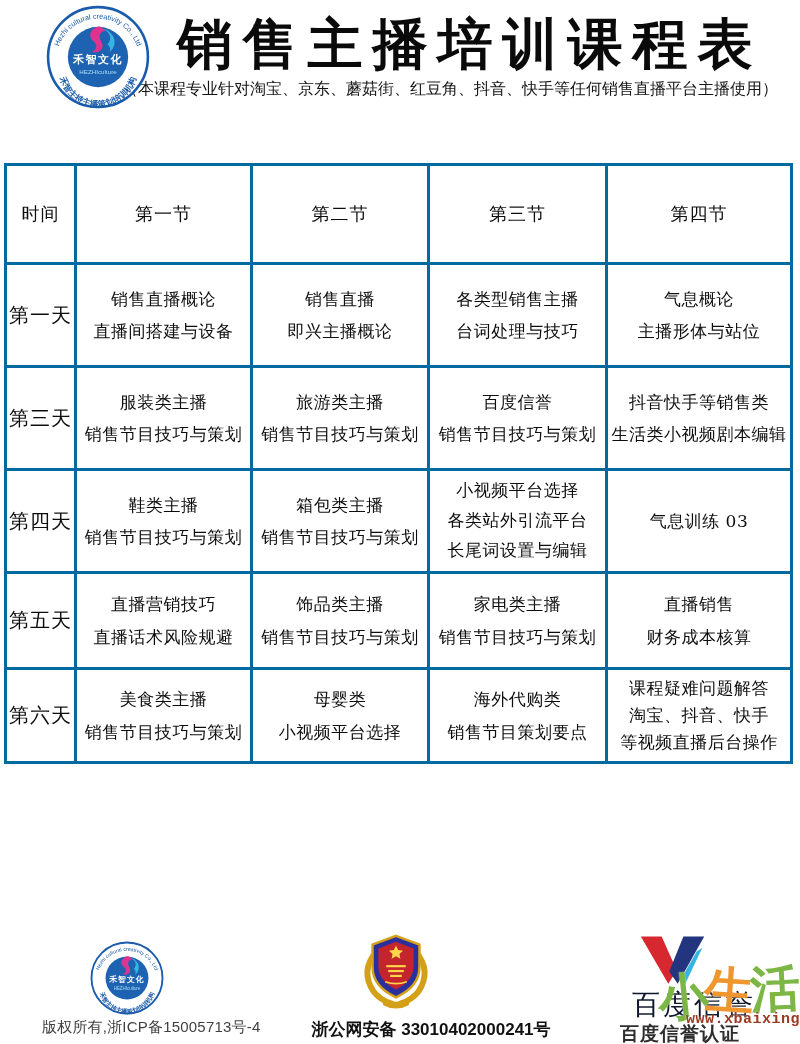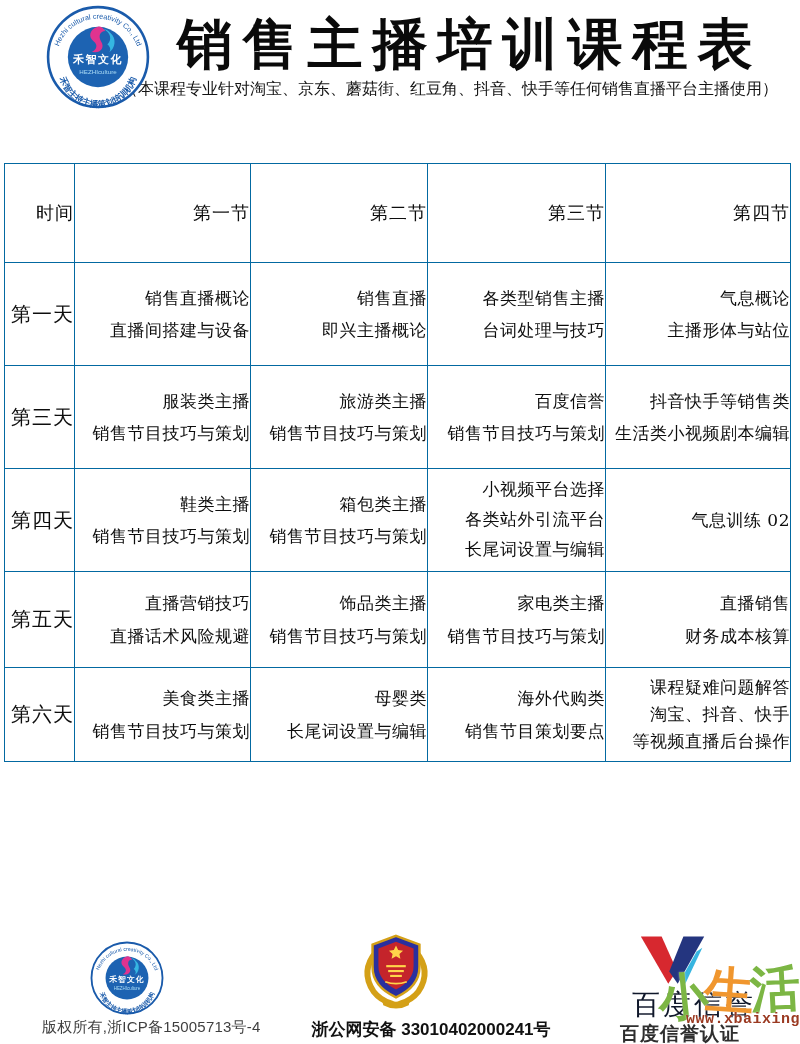--- a/index.html
+++ b/index.html
@@ -13,21 +13,21 @@
   .page-subtitle{left:100px;top:79px;width:700px;text-align:center;
     font-size:16px;color:#141414;white-space:nowrap;}
 
   
   .logo-top{left:46px;top:5px;}
   .logo-bottom{left:90px;top:941px;}
 
   
   table.course{left:4px;top:163px;width:786px;border-collapse:collapse;table-layout:fixed;
     position:absolute;}
-  table.course td,table.course th{border:1px solid #0369a1;text-align:right;vertical-align:middle;
+  table.course td,table.course th{border:3px solid #0369a1;text-align:center;vertical-align:middle;
     padding:0;color:#0d0d0d;font-weight:normal;}
   th.hcell{font-size:18px;letter-spacing:1px;}
   td.day{font-size:20px;letter-spacing:1px;}
   td.cell{font-size:17px;line-height:1.9;letter-spacing:0.5px;white-space:pre-line;}
 
   
   .copyright{left:42px;top:1018px;font-family:"Liberation Sans",sans-serif;
     font-size:15px;color:#3f3f3f;letter-spacing:0.2px;}
   .police-badge{left:352px;top:926px;}
   .police-record{left:270px;top:1018px;width:250px;text-align:center;
@@ -115,39 +115,39 @@
   </tr>
   <tr style="height:103px">
     <td class="day">第四天</td>
     <td class="cell">鞋类主播
 销售节目技巧与策划</td>
     <td class="cell">箱包类主播
 销售节目技巧与策划</td>
     <td class="cell" style="line-height:1.75">小视频平台选择
 各类站外引流平台
 长尾词设置与编辑</td>
-    <td class="cell">气息训练 02</td>
+    <td class="cell">气息训练 03</td>
   </tr>
   <tr style="height:96px">
     <td class="day">第五天</td>
     <td class="cell">直播营销技巧
 直播话术风险规避</td>
     <td class="cell">饰品类主播
 销售节目技巧与策划</td>
     <td class="cell">家电类主播
 销售节目技巧与策划</td>
     <td class="cell">直播销售
 财务成本核算</td>
   </tr>
   <tr style="height:94px">
     <td class="day">第六天</td>
     <td class="cell">美食类主播
 销售节目技巧与策划</td>
     <td class="cell">母婴类
-长尾词设置与编辑</td>
+小视频平台选择</td>
     <td class="cell">海外代购类
 销售节目策划要点</td>
     <td class="cell" style="line-height:1.6">课程疑难问题解答
 淘宝、抖音、快手
 等视频直播后台操作</td>
   </tr>
 </tbody>
   </table>
 
 <svg class="abs logo-bottom" width="74" height="74" viewBox="0 0 100 100">

